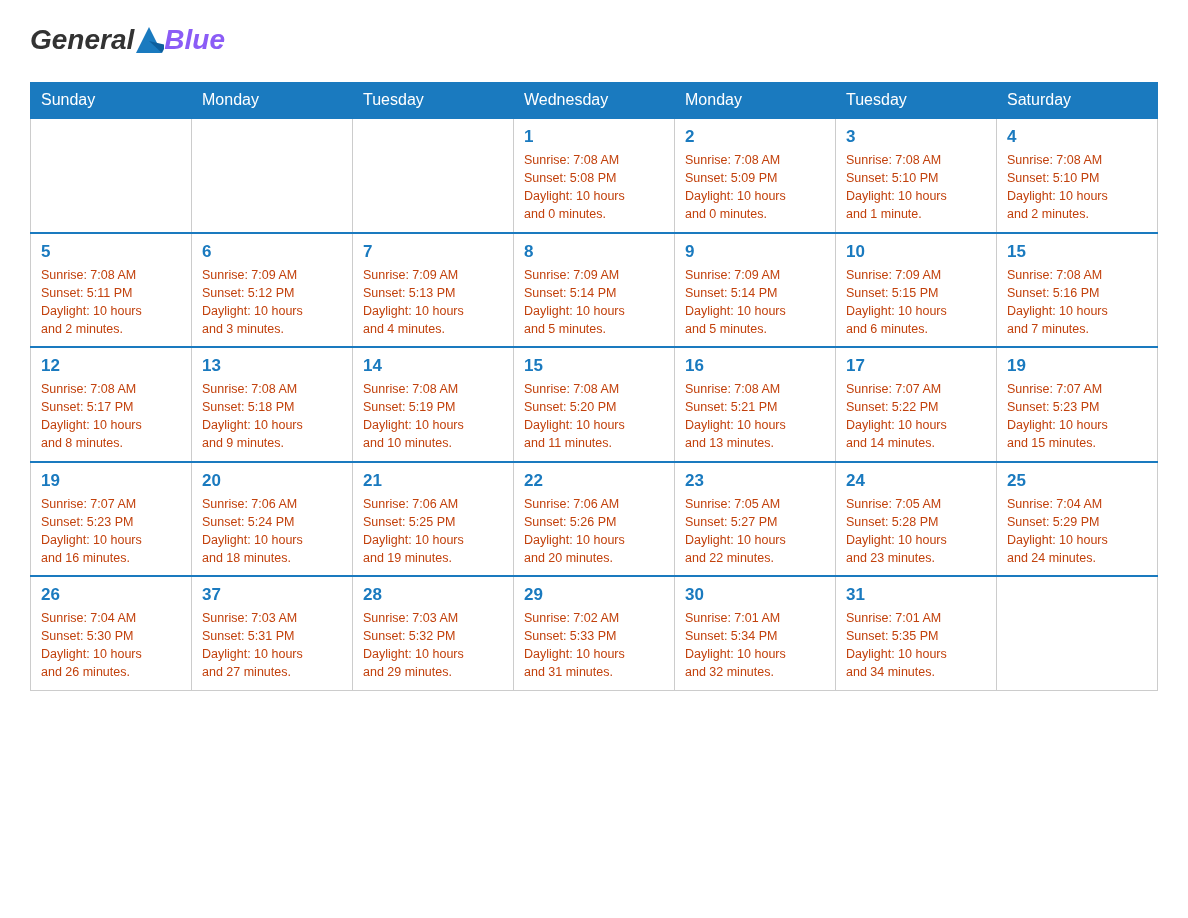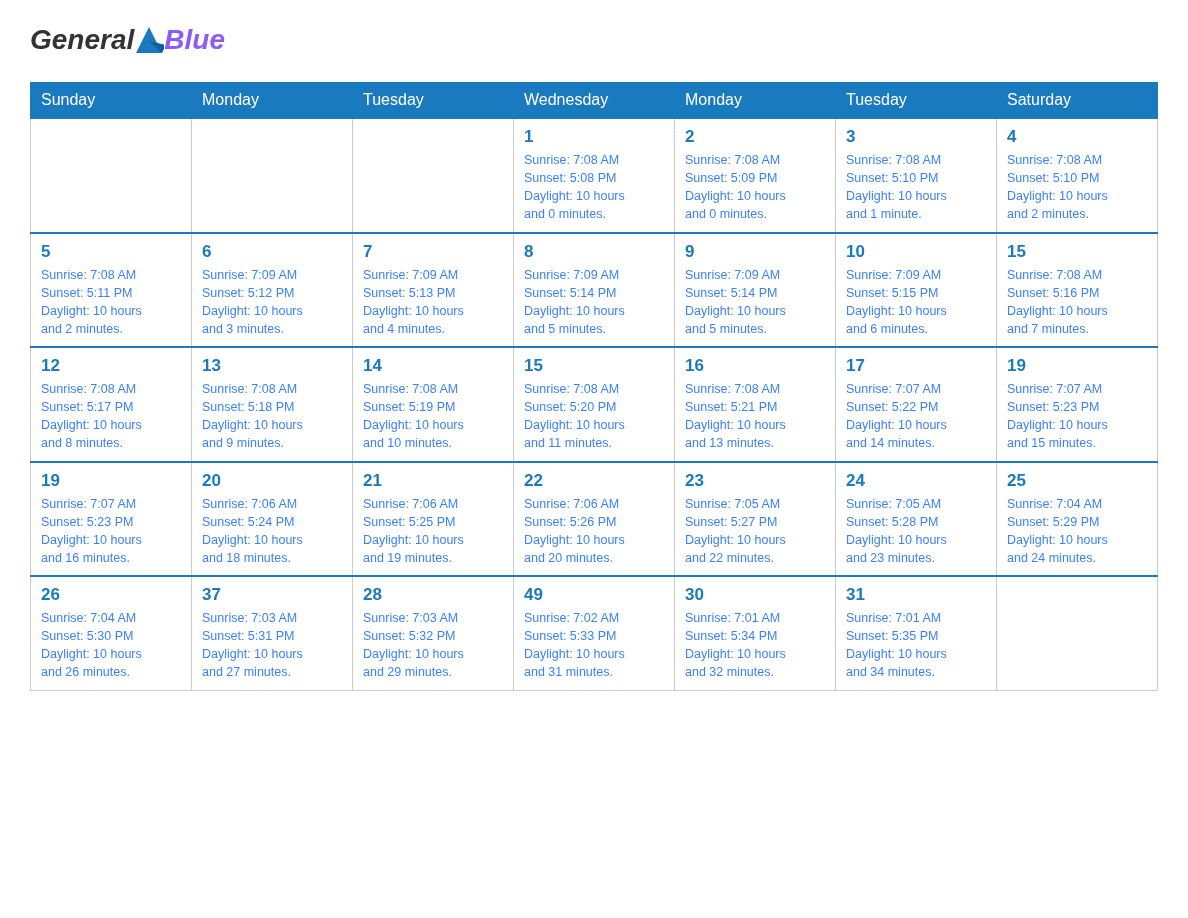--- a/index.html
+++ b/index.html
@@ -71,21 +71,21 @@
     }
     .day-num {
       font-size: 17px;
       font-weight: bold;
       color: #1a7abf;
       display: block;
       margin-bottom: 4px;
     }
     .day-info {
       font-size: 12.5px;
-      color: #3b82f6;
+      color: #c2410c;
       line-height: 1.45;
     }
     .empty-cell {
       background: #fff;
     }
     .week-row td {
       border-top: 2px solid #1a7abf;
     }
   </style>
 </head>
@@ -323,21 +323,21 @@
 and 27 minutes.</div>
         </td>
         <td>
           <span class="day-num">28</span>
           <div class="day-info" style="white-space: pre-line;">Sunrise: 7:03 AM
 Sunset: 5:32 PM
 Daylight: 10 hours
 and 29 minutes.</div>
         </td>
         <td>
-          <span class="day-num">49</span>
+          <span class="day-num">29</span>
           <div class="day-info" style="white-space: pre-line;">Sunrise: 7:02 AM
 Sunset: 5:33 PM
 Daylight: 10 hours
 and 31 minutes.</div>
         </td>
         <td>
           <span class="day-num">30</span>
           <div class="day-info" style="white-space: pre-line;">Sunrise: 7:01 AM
 Sunset: 5:34 PM
 Daylight: 10 hours

